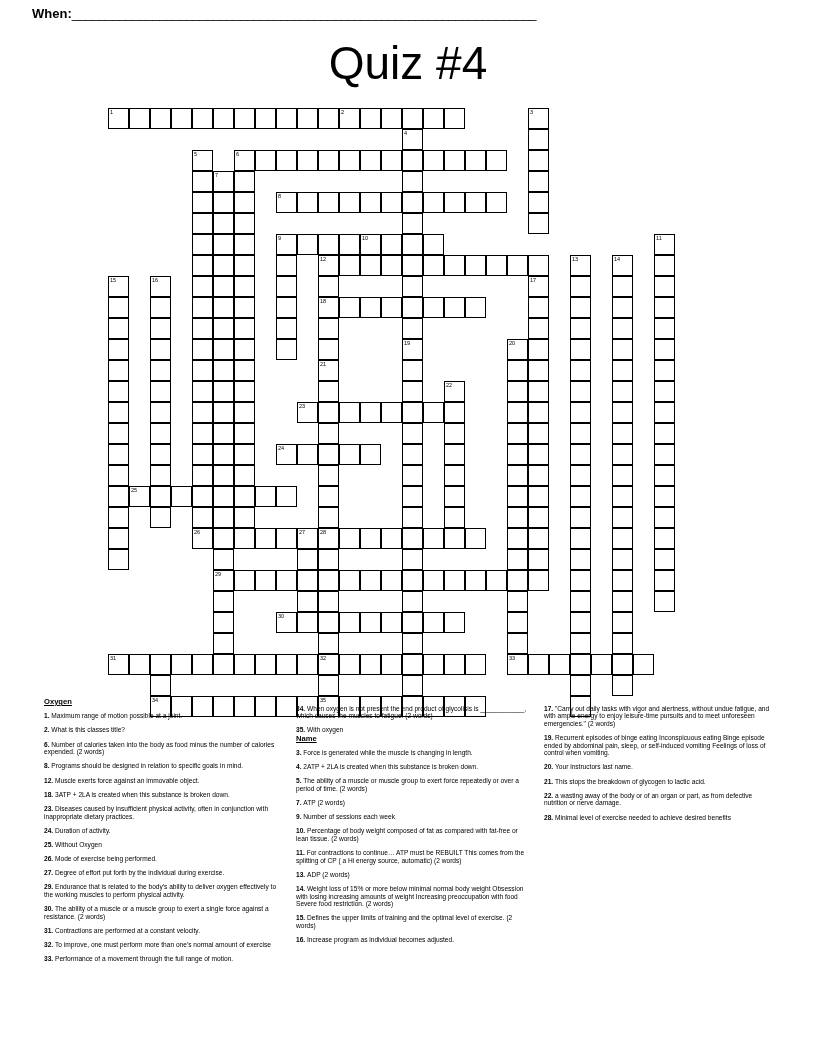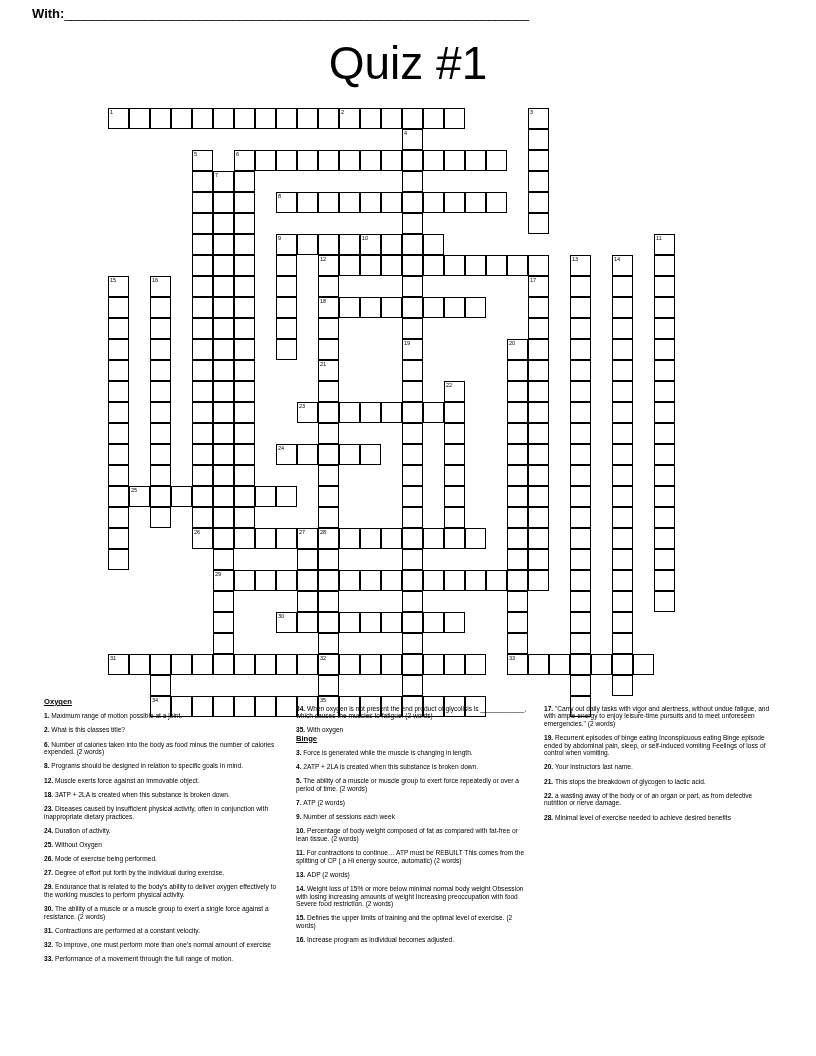--- a/index.html
+++ b/index.html
@@ -80,24 +80,24 @@
   .clue {
     margin-bottom: 0.6px;
     text-align: left;
   }
   .clue b { font-weight: bold; }
 </style>
 </head>
 <body>
 
 <div class="name-line">
-  <span>With:</span><span class="rule">_____________________________________________________________________</span>
+  <span>When:</span><span class="rule">_____________________________________________________________________</span>
 </div>
 
-<div class="title">Quiz #1</div>
+<div class="title">Quiz #4</div>
 
 <div id="grid-wrap">
     <div class="cell" style="left: 0px; top: 0px;">1</div>
     <div class="cell" style="left: 21px; top: 0px;"></div>
     <div class="cell" style="left: 42px; top: 0px;"></div>
     <div class="cell" style="left: 63px; top: 0px;"></div>
     <div class="cell" style="left: 84px; top: 0px;"></div>
     <div class="cell" style="left: 105px; top: 0px;"></div>
     <div class="cell" style="left: 126px; top: 0px;"></div>
     <div class="cell" style="left: 147px; top: 0px;"></div>
@@ -501,21 +501,21 @@
         <p class="clue"><b>31. </b><span>Contractions are performed at a constant velocity.</span></p>
         <p class="clue"><b>32. </b><span>To improve, one must perform more than one's normal amount of exercise</span></p>
         <p class="clue"><b>33. </b><span>Performance of a movement through the full range of motion.</span></p>
       </div>
   </div>
   <div class="col mid">
     <div id="across-col-2">
         <p class="clue"><b>34. </b><span>When oxygen is not present the end product of glycolisis is ____________, which causes the muscles to fatigue. (2 words)</span></p>
         <p class="clue"><b>35. </b><span>With oxygen</span></p>
       </div>
-    <span class="clue-head">Binge</span>
+    <span class="clue-head">Name</span>
     <div id="down-col-1">
         <p class="clue"><b>3. </b><span>Force is generated while the muscle is changing in length.</span></p>
         <p class="clue"><b>4. </b><span>2ATP + 2LA is created when this substance is broken down.</span></p>
         <p class="clue"><b>5. </b><span>The ability of a muscle or muscle group to exert force repeatedly or over a period of time. (2 words)</span></p>
         <p class="clue"><b>7. </b><span>ATP (2 words)</span></p>
         <p class="clue"><b>9. </b><span>Number of sessions each week</span></p>
         <p class="clue"><b>10. </b><span>Percentage of body weight composed of fat as compared with fat-free or lean tissue. (2 words)</span></p>
         <p class="clue"><b>11. </b><span>For contractions to continue… ATP must be REBUILT This comes from the splitting of CP ( a Hi energy source, automatic) (2 words)</span></p>
         <p class="clue"><b>13. </b><span>ADP (2 words)</span></p>
         <p class="clue"><b>14. </b><span>Weight loss of 15% or more below minimal normal body weight Obsession with losing increasing amounts of weight Increasing preoccupation with food Severe food restriction. (2 words)</span></p>

